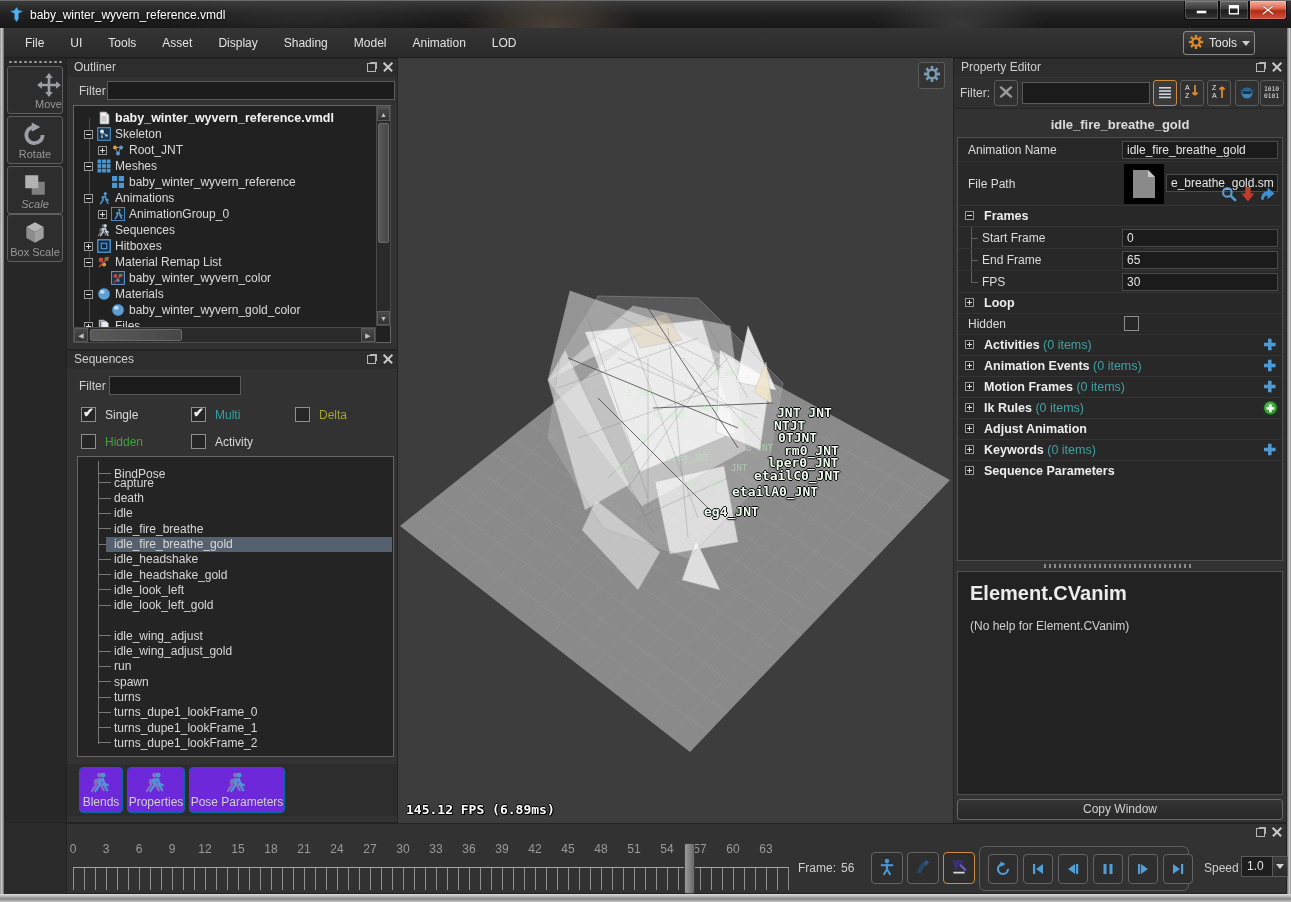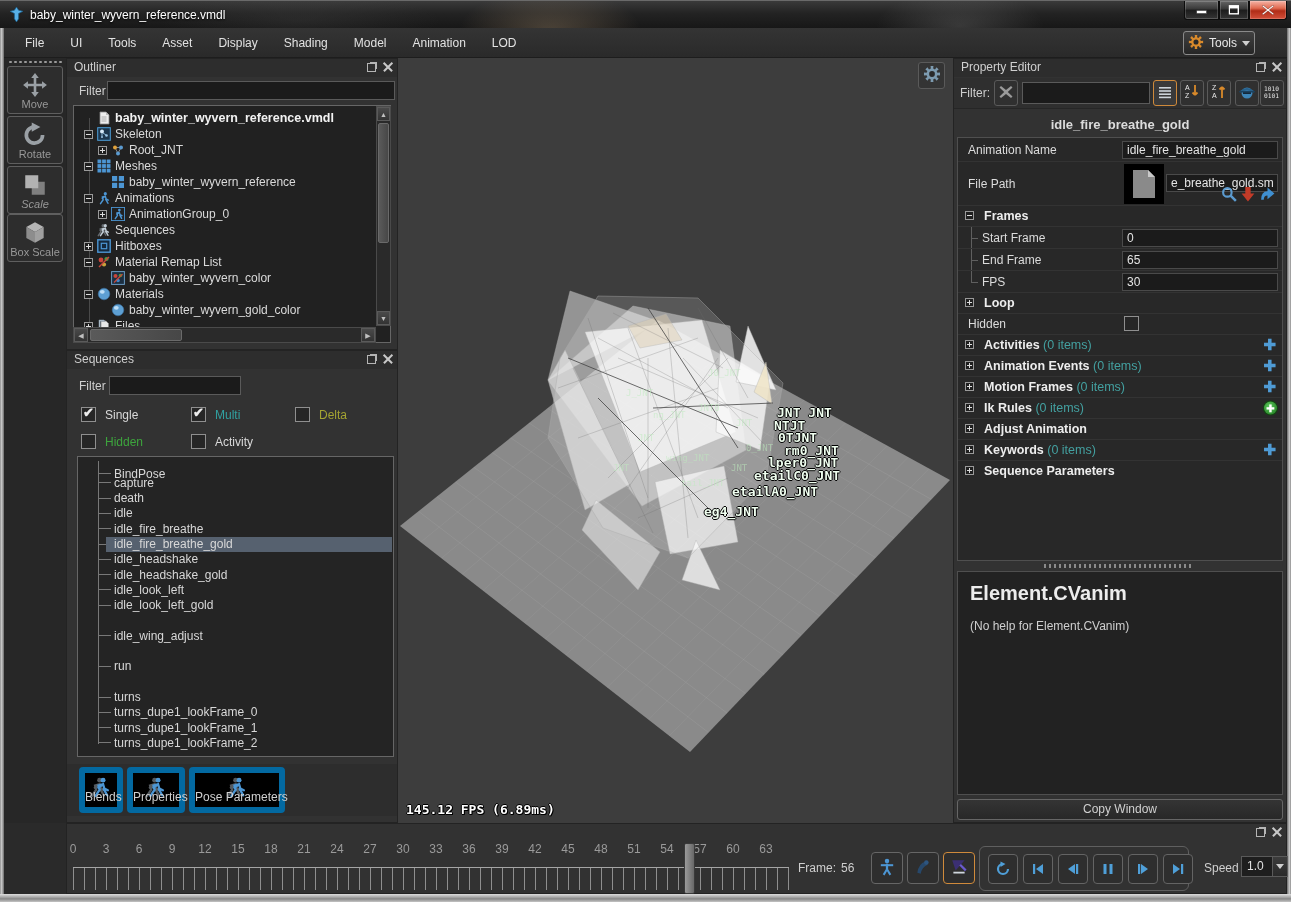--- a/index.html
+++ b/index.html
@@ -61,21 +61,21 @@
 .cb{position:absolute;width:15px;height:15px;background:#262626;border:1px solid #8f8f8f}
 .cb.checked::after{content:"✔";position:absolute;left:1px;top:-3px;color:#ececec;font-size:13px;font-weight:bold}
 .cb-label{position:absolute;font-size:12px}
 #seq-list{position:absolute;left:10px;top:105px;width:317px;height:301px;border:1px solid #666;background:#242424;overflow:hidden}
 .srow{position:absolute;left:0;width:100%;height:15px;display:flex;align-items:center}
 .srow .dash{width:13px;height:1px;background:#787878;margin-left:20px;flex:none}
 .srow .slbl{margin-left:3px;color:#d8d8d8;position:relative;z-index:2}
 .srow.sel .hl{position:absolute;left:28px;right:1px;top:0;bottom:0;background:#56616f}
 #seq-vline{position:absolute;left:20px;top:4px;width:1px;background:#787878}
 #seq-btnrow{position:absolute;left:0;bottom:6px;width:100%;height:52px;background:#2d2d2d}
-.seq-btn{position:absolute;top:3px;height:46px;border:6px solid #0369a1;border-radius:4px;background:#000000}
+.seq-btn{position:absolute;top:3px;height:46px;border:1px solid #0369a1;border-radius:4px;background:#6d28d9}
 .seq-btn .blabel{position:absolute;bottom:3px;width:100%;text-align:center;color:#d0d0d0;font-size:12px;white-space:nowrap}
 .seq-btn svg{position:absolute;top:3px;left:50%;transform:translateX(-50%)}
 #viewport{left:394px;top:0;width:555px;height:765px;background:#3d3d3d;overflow:hidden}
 #vp-gear{position:absolute;left:520px;top:4px;width:27px;height:27px;border:1px solid #5a5a5a;border-radius:3px;background:#343434;display:flex;align-items:center;justify-content:center}
 #fps-text{position:absolute;left:8px;top:744px;font-family:"DejaVu Sans Mono",monospace;font-size:13px;font-weight:bold;color:#fff;text-shadow:-1px 0 #000,1px 0 #000,0 -1px #000,0 1px #000,1px 1px #000}
 .jlabel{position:absolute;font-family:"DejaVu Sans Mono",monospace;font-size:13px;font-weight:bold;color:#f0fff0;text-shadow:-1px 0 #000,1px 0 #000,0 -1px #000,0 1px #000;white-space:pre}
 .nlabel{position:absolute;font-family:"DejaVu Sans Mono",monospace;font-size:9px;color:rgba(190,235,190,0.55);white-space:pre}
 #propeditor{left:949px;top:0;width:334px;height:765px}
 #pe-filter-row{position:absolute;left:0;top:19px;right:0;height:31px;background:#2f2f2f;border-bottom:1px solid #262626}
 .pe-ic{position:absolute;top:2px;width:24px;height:26px;border:1px solid #5a5a5a;border-radius:3px;background:#303030;display:flex;align-items:center;justify-content:center}
@@ -157,21 +157,21 @@
         </svg></span>
     <span>Tools</span>
     <span class="caret"></span>
   </div>
   <div id="frame-l" class="abs"></div>
   <div id="frame-r" class="abs"></div>
   <div id="frame-b" class="abs"></div>
   <div id="content" class="abs">
     <div id="ltoolbar" class="abs">
       <div id="grip" class="abs"></div>
-    <div class="tool-btn" style="top: 8px;"><svg width="26" height="26" viewBox="0 0 24 24">
+    <div class="tool-btn" style="top: 8px; text-align: right;"><svg width="26" height="26" viewBox="0 0 24 24">
             <path d="M12 1 L15.5 5.5 H13.2 V10.8 H18.5 V8.5 L23 12 L18.5 15.5 V13.2 H13.2 V18.5 H15.5 L12 23 L8.5 18.5 H10.8 V13.2 H5.5 V15.5 L1 12 L5.5 8.5 V10.8 H10.8 V5.5 H8.5 Z" fill="#9aa0a5"></path>
           </svg><div class="tlabel">Move</div></div>
         <div class="tool-btn" style="top: 58px;"><svg width="26" height="26" viewBox="0 0 24 24">
             <path d="M19 12 a7.5 7.5 0 1 1 -6-7.3" fill="none" stroke="#9aa0a5" stroke-width="3.4"></path>
             <polygon points="9,0.5 17,4.5 9,9" fill="#9aa0a5"></polygon>
           </svg><div class="tlabel">Rotate</div></div>
         <div class="tool-btn" style="top: 108px; font-style: italic;"><svg width="26" height="26" viewBox="0 0 24 24">
             <rect x="9" y="9" width="12" height="12" fill="#7f7f7f"></rect>
             <rect x="3" y="3" width="12" height="12" fill="#b2b2b2"></rect>
           </svg><div class="tlabel">Scale</div></div>
@@ -406,23 +406,31 @@
             <span class="slbl">idle_look_left</span>
           </div>
           <div class="srow" style="top:140.70000000000002px">
             <span class="dash"></span>
             <span class="slbl">idle_look_left_gold</span>
           </div>
           <div class="srow" style="top:171.3px">
             <span class="dash"></span>
             <span class="slbl">idle_wing_adjust</span>
           </div>
+          <div class="srow" style="top:186.60000000000002px">
+            <span class="dash"></span>
+            <span class="slbl">idle_wing_adjust_gold</span>
+          </div>
           <div class="srow" style="top:201.9px">
             <span class="dash"></span>
             <span class="slbl">run</span>
+          </div>
+          <div class="srow" style="top:217.20000000000002px">
+            <span class="dash"></span>
+            <span class="slbl">spawn</span>
           </div>
           <div class="srow" style="top:232.5px">
             <span class="dash"></span>
             <span class="slbl">turns</span>
           </div>
           <div class="srow" style="top:247.8px">
             <span class="dash"></span>
             <span class="slbl">turns_dupe1_lookFrame_0</span>
           </div>
           <div class="srow" style="top:263.1px">

